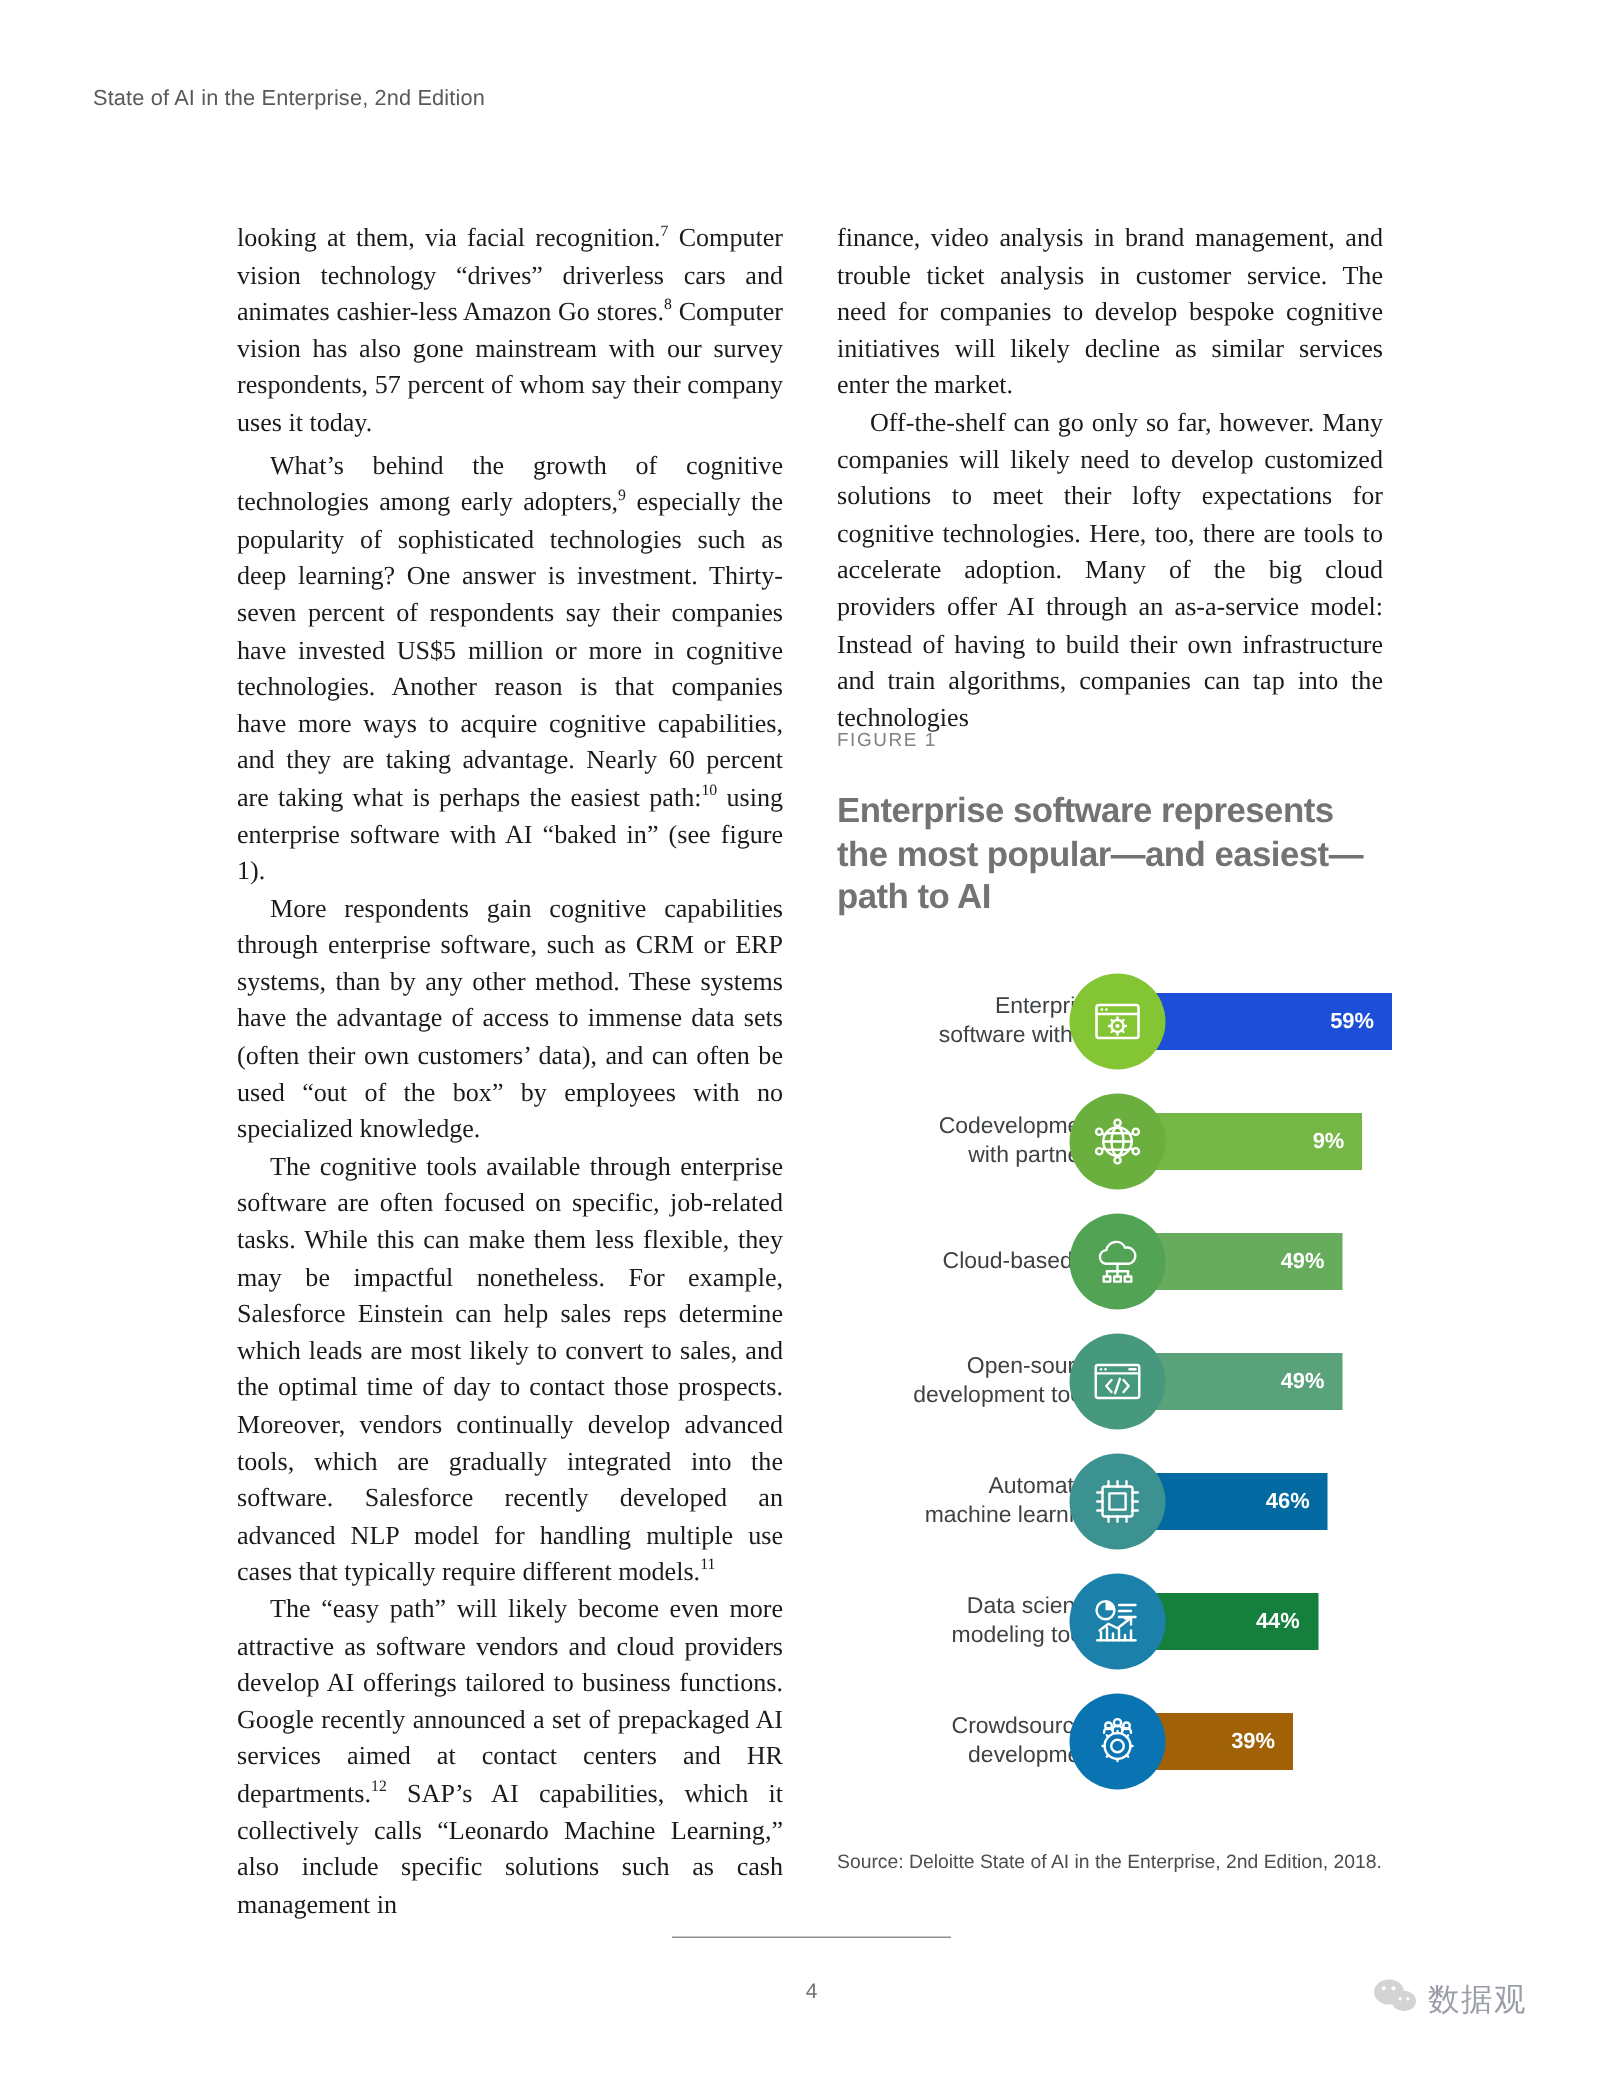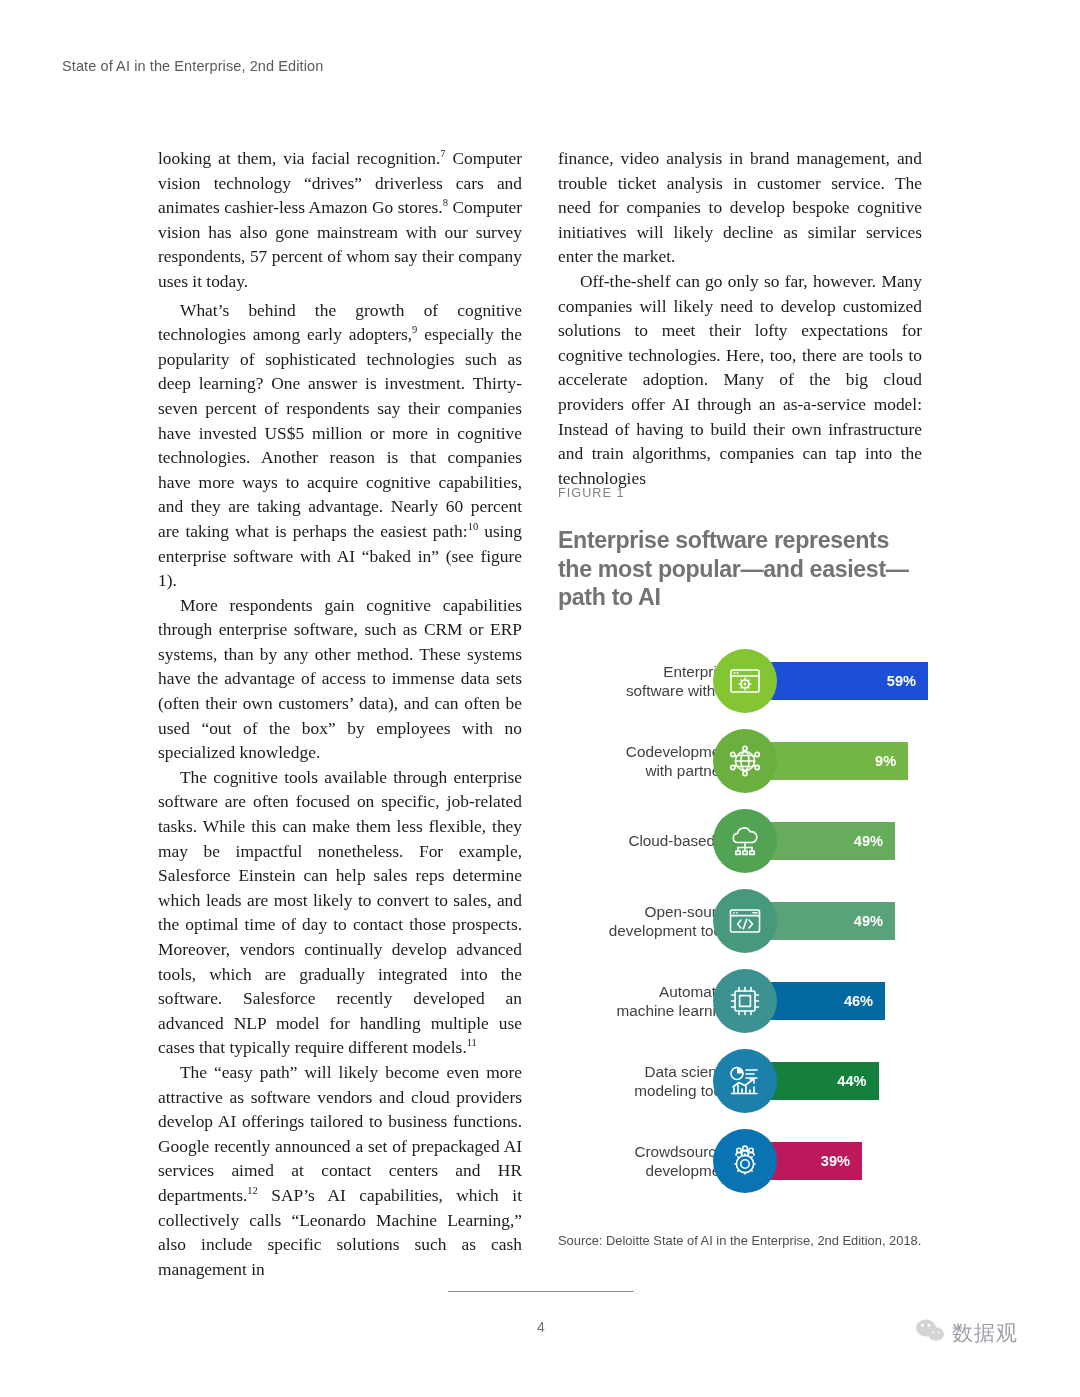--- a/index.html
+++ b/index.html
@@ -260,21 +260,21 @@
               <line x1="5.5" y1="31.5" x2="31" y2="31.5"></line>
             </g>
             <polyline points="7,25 13,20.5 19,23.5 27.5,17" stroke="#ffffff" fill="none" stroke-width="1.6" stroke-linecap="round" stroke-linejoin="round"></polyline>
             <polyline points="24,17 28,17 28,21" stroke="#ffffff" fill="none" stroke-width="1.6" stroke-linecap="round" stroke-linejoin="round"></polyline>
           </svg>
         </div>
       </div>
       <div class="row">
         <div class="r-label">Crowdsourced
 development</div>
-        <div class="r-bar" style="width: 126px; background: #be185d;">
+        <div class="r-bar" style="width: 126px; background: #a16207;">
           <span class="r-val">39%</span>
         </div>
         <div class="r-circ" style="background: rgb(10, 116, 178);">
           <svg width="38" height="38" viewBox="0 0 38 38">
             <circle cx="19" cy="22" r="8.6" stroke="#ffffff" fill="none" stroke-width="1.6" stroke-linecap="round" stroke-linejoin="round"></circle>
             <circle cx="19" cy="22" r="4.2" stroke="#ffffff" fill="none" stroke-width="1.6" stroke-linecap="round" stroke-linejoin="round"></circle>
             <g stroke="#ffffff" fill="none" stroke-width="1.6" stroke-linecap="round" stroke-linejoin="round">
               <line x1="19" y1="12" x2="19" y2="13.4"></line>
               <line x1="19" y1="30.6" x2="19" y2="32"></line>
               <line x1="9" y1="22" x2="10.4" y2="22"></line>

